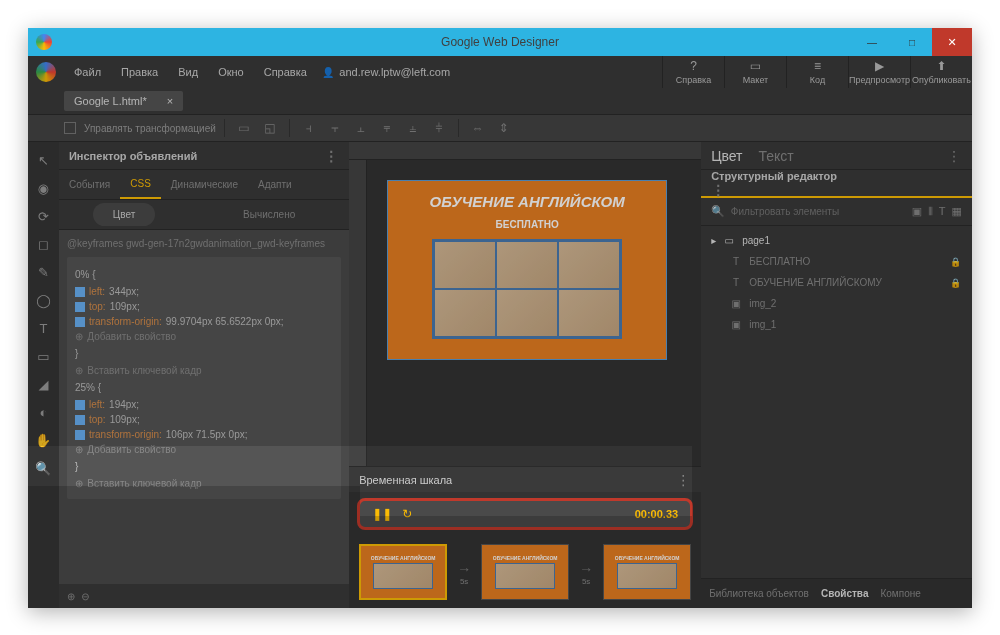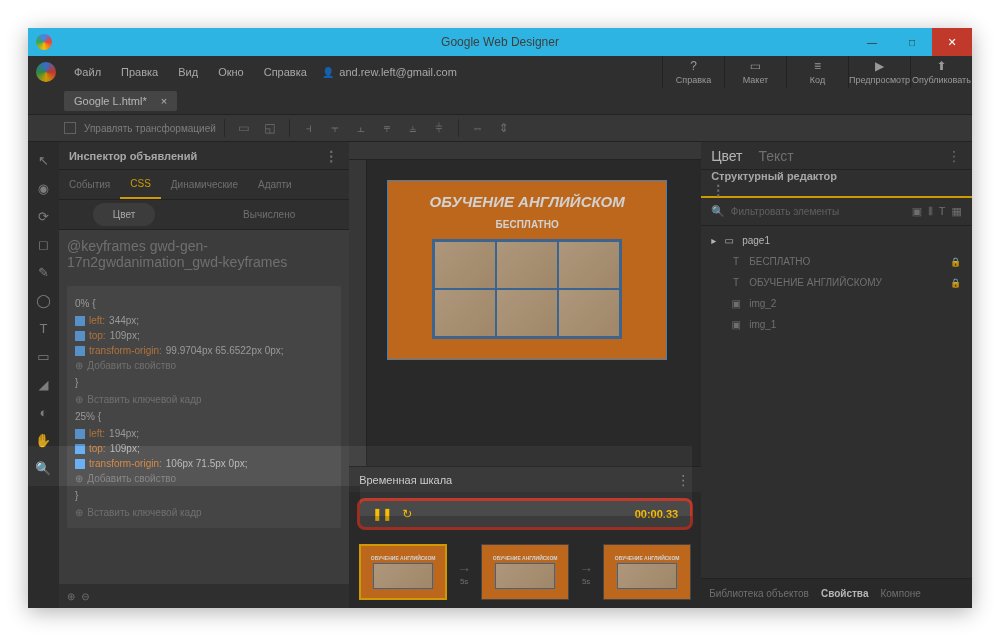--- a/index.html
+++ b/index.html
@@ -17,41 +17,41 @@
 .menubar { height:32px; background:#3a3a3a; display:flex; align-items:center; padding-left:8px; }
 .app-icon { width:20px; height:20px; background:conic-gradient(#4285f4,#ea4335,#fbbc05,#34a853,#4285f4); border-radius:50%; margin-right:8px; }
 .menubar .menu-item { color:#ccc; font-size:11px; padding:0 10px; }
 .menubar .user { color:#ccc; font-size:11px; display:flex; align-items:center; gap:4px; margin-left:6px; }
 .menubar .user::before { content:'👤'; font-size:10px; }
 .menubar .right-btns { margin-left:auto; display:flex; }
 .top-btn { width:62px; height:32px; display:flex; flex-direction:column; align-items:center; justify-content:center; color:#bbb; gap:2px; border-left:1px solid #2a2a2a; }
 .top-btn .lbl { font-size:9px; }
 .top-btn .ico { font-size:12px; }
 .tabbar { height:26px; background:#3a3a3a; display:flex; align-items:center; padding-left:36px; }
-.file-tab { background:#555; color:#ddd; font-size:11px; padding:4px 10px; display:flex; align-items:center; gap:14px; border-radius:2px; }
+.file-tab { background:#555; color:#ddd; font-size:11px; padding:4px 10px; display:flex; align-items:center; gap:20px; border-radius:2px; }
 .file-tab .cls { font-size:11px; cursor:pointer; }
 .toolbar { height:28px; background:#444; border-top:1px solid #2a2a2a; border-bottom:1px solid #2a2a2a; display:flex; align-items:center; padding-left:36px; gap:4px; }
 .cb { width:12px; height:12px; border:1px solid #777; }
 .tb-label { color:#999; font-size:10px; margin-left:4px; }
 .tb-sep { width:1px; height:18px; background:#333; margin:0 4px; }
 .tb-ico { width:22px; height:22px; color:#888; display:flex; align-items:center; justify-content:center; font-size:12px; }
 .main { display:flex; height:466px; }
 .left-tools { width:32px; background:#353535; display:flex; flex-direction:column; align-items:center; padding-top:4px; }
 .tool { width:24px; height:24px; margin:2px 0; color:#999; display:flex; align-items:center; justify-content:center; font-size:13px; }
 .left-panel { width:300px; background:#3a3a3a; display:flex; flex-direction:column; }
 .panel-hdr { height:28px; display:flex; align-items:center; justify-content:space-between; padding:0 10px; color:#ccc; font-size:11px; font-weight:bold; border-bottom:1px solid #2a2a2a; }
 .dots { color:#888; font-size:14px; letter-spacing:1px; }
 .panel-tabs { height:30px; display:flex; align-items:center; gap:0; border-bottom:1px solid #2a2a2a; }
 .ptab { color:#888; font-size:10px; padding:8px 10px; }
 .ptab.active { color:#fbbc05; border-bottom:2px solid #fbbc05; }
 .sub-tabs { height:30px; display:flex; align-items:center; justify-content:space-around; border-bottom:1px solid #2a2a2a; }
 .stab { color:#888; font-size:10px; padding:6px 20px; }
 .stab.active { background:#4a4a4a; border-radius:12px; color:#ccc; }
 .css-content { flex:1; background:#4a4a4a; padding:8px; overflow:hidden; font-size:10px; color:#aaa; position:relative; }
-.css-title { color:#888; font-size:14px; margin-bottom:16px; }
+.css-title { color:#888; font-size:10px; margin-bottom:8px; }
 .css-block { background:#555; padding:8px; border-radius:2px; margin-top:4px; }
 .css-line { display:flex; align-items:center; gap:4px; padding:2px 0; color:#bbb; }
 .css-line .chk { width:10px; height:10px; background:#6ab0f3; }
 .css-line .key { color:#d68c4a; }
 .css-line.add { color:#888; }
 .css-line.add::before { content:'⊕ '; }
 .css-block .sel { color:#bbb; margin:4px 0; }
 .css-foot { position:absolute; bottom:0; left:0; right:0; height:24px; background:#3a3a3a; display:flex; align-items:center; padding-left:8px; gap:6px; color:#888; }
 .overflow-fade { position:absolute; left:0; right:0; bottom:24px; height:40px; background:linear-gradient(transparent,#4a4a4a); }
 .center { flex:1; background:#333; display:flex; flex-direction:column; }
@@ -110,21 +110,21 @@
     </div>
   </div>
 
   <div class="menubar">
     <span class="app-icon"></span>
     <span class="menu-item">Файл</span>
     <span class="menu-item">Правка</span>
     <span class="menu-item">Вид</span>
     <span class="menu-item">Окно</span>
     <span class="menu-item">Справка</span>
-    <span class="user">and.rew.left@gmail.com</span>
+    <span class="user">and.rew.lptw@left.com</span>
     <div class="right-btns">
       <div class="top-btn">
           <span class="ico">?</span>
           <span class="lbl">Справка</span>
         </div>
       <div class="top-btn">
           <span class="ico">▭</span>
           <span class="lbl">Макет</span>
         </div>
       <div class="top-btn">

